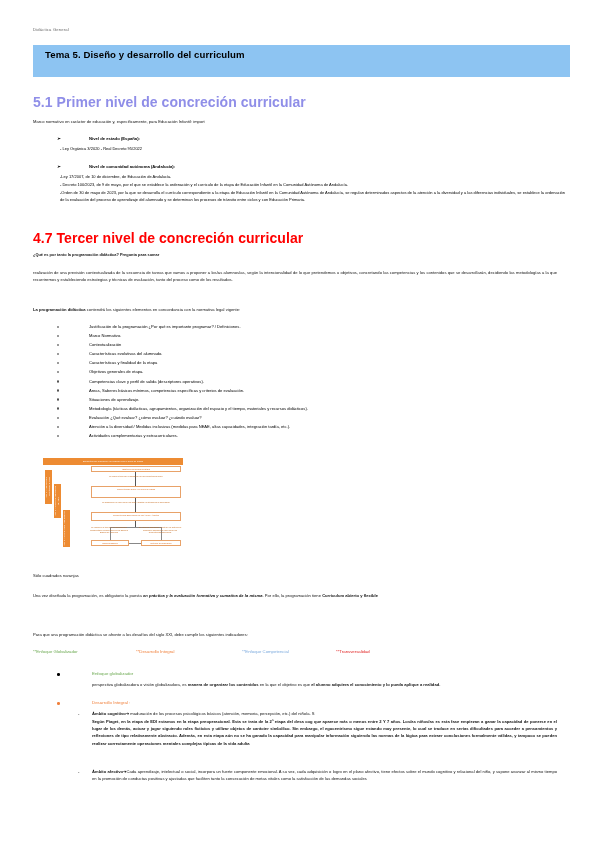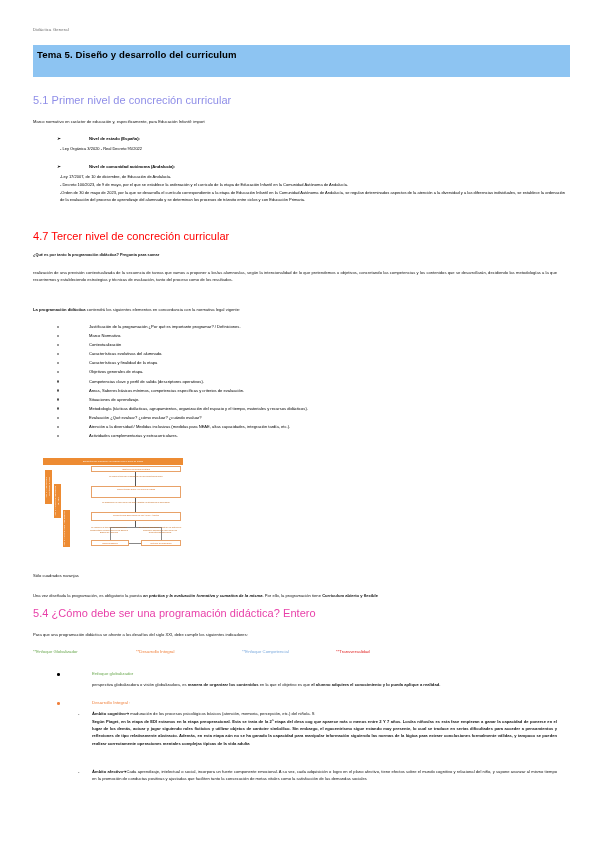--- a/index.html
+++ b/index.html
@@ -33,32 +33,32 @@
   .title-band {
     position: absolute;
     left: 33px;
     top: 45px;
     width: 537px;
     height: 32px;
     background: #8dc4f2;
   }
   .title-band .title-text {
     position: absolute;
-    left: 4px;
+    left: 12px;
     top: 4px;
     font-size: 9.6px;
     font-weight: bold;
     color: #000000;
     letter-spacing: 0.1px;
     white-space: nowrap;
   }
   .h2 {
     position: absolute;
-    font-size: 11px;
-    font-weight: normal;
+    font-size: 14px;
+    font-weight: bold;
     letter-spacing: 0.05px;
     white-space: nowrap;
   }
   .h2-51 { left: 33px; top: 94px; color: #8f8ee8; }
   .h2-53 { left: 33px; top: 230px; color: #ff0000; }
   .h2-54 { left: 33px; top: 607px; color: #e83fa8; }
 
   .para {
     position: absolute;
     font-size: 4.1px;
@@ -373,21 +373,20 @@
     <div class="fig-connect"></div>
     <div class="fig-node fig-n5">Criterios de Evaluación</div>
   </div>
 
   <div class="para" style="left:33px; top:572px; width:300px;">Sólo cuadrados naranjas</div>
 
   <div class="para" style="left:33px; top:592px; width:524px;">
     <span>Una vez diseñada la programación, es obligatorio la puesta </span><span class="bi">en práctica y la evaluación formativa y sumativa de la misma</span><span>. Por ello, la programación tiene </span><span class="b">Curriculum abierto y flexible</span>
   </div>
 
-  <div class="h2 h2-54">5.4 ¿Cómo debe ser una programación didáctica? Entero</div>
 
   <div class="para" style="left:33px; top:631px; width:524px;">Para que una programación didáctica se afronte a los desafíos del siglo XXI, debe cumplir los siguientes indicadores:</div>
 
   <div class="color-legend">
     <span class="legend-item lg1">**Enfoque Globalizador</span>
     <span class="legend-item lg2">**Desarrollo Integral</span>
     <span class="legend-item lg3">**Enfoque Competencial</span>
     <span class="legend-item lg4">**Transversalidad</span>
   </div>
 

